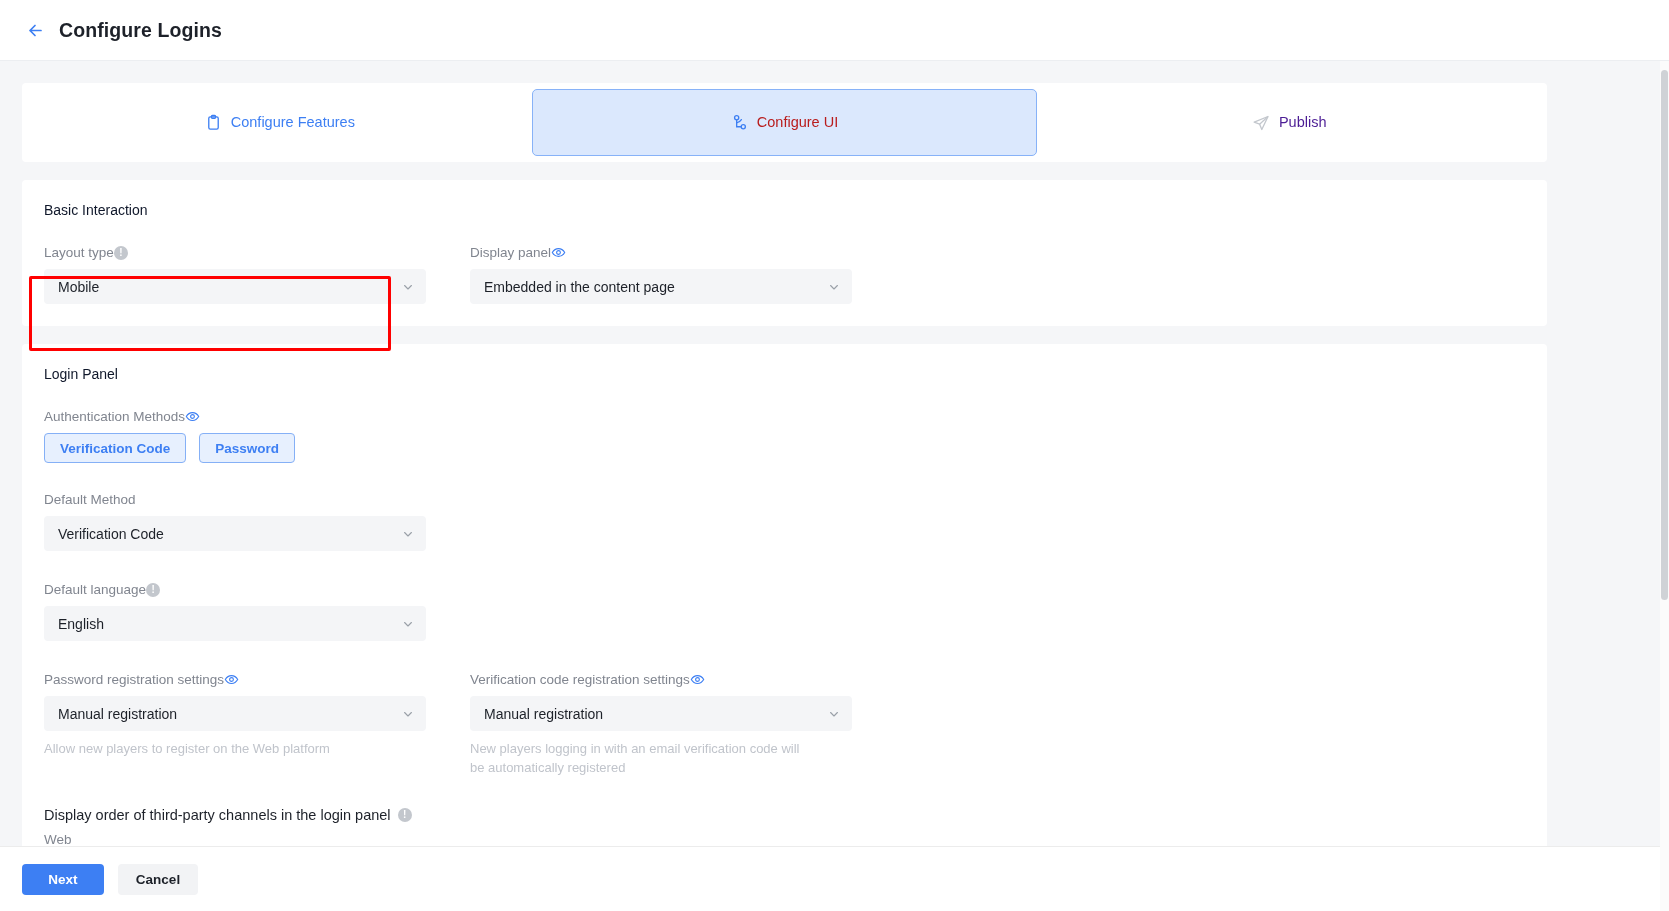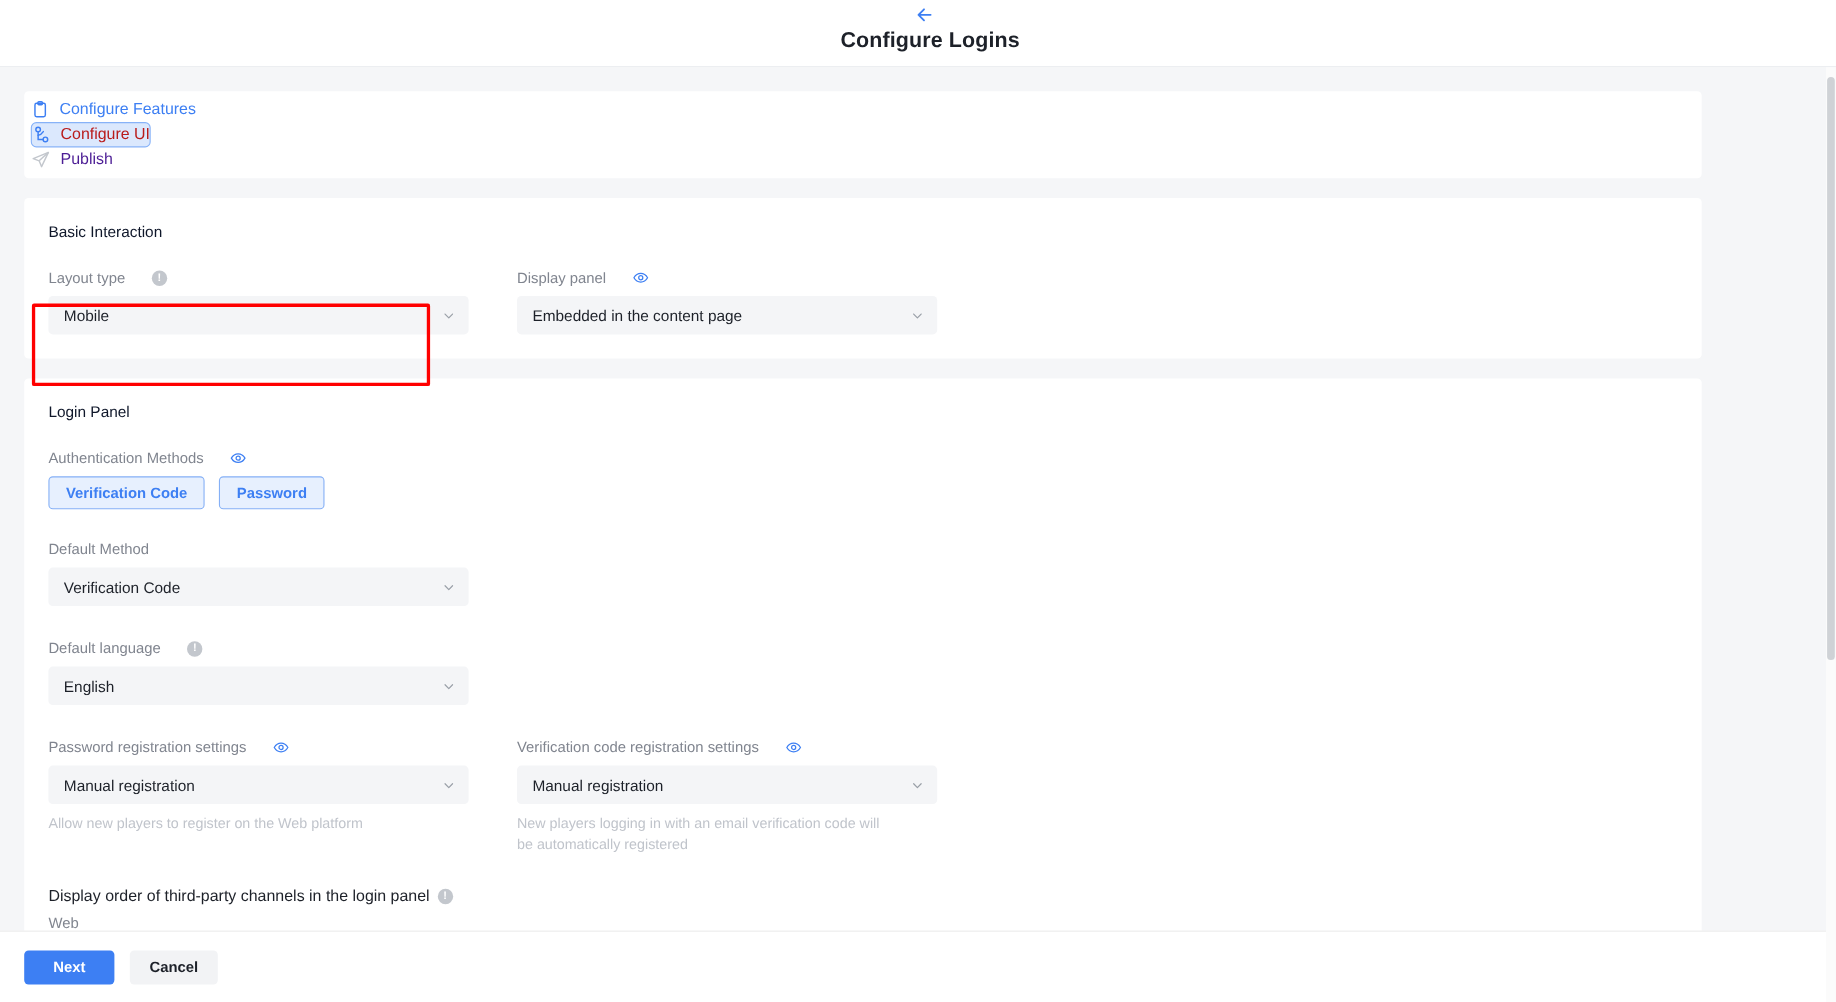--- a/index.html
+++ b/index.html
@@ -20,21 +20,20 @@
   
   .topbar {
     height: 61px;
     background: #ffffff;
     display: flex;
     align-items: center;
     padding-left: 22px;
     border-bottom: 1px solid #eceef1;
     position: relative;
     z-index: 5;
-    flex-direction: column;
   }
   .back-btn {
     width: 26px; height: 26px;
     display: flex; align-items: center; justify-content: center;
     cursor: pointer;
     margin-right: 11px;
   }
   .back-btn svg { display: block; }
   .page-title {
     font-size: 19.5px;
@@ -54,24 +53,23 @@
   }
 
   
   .steps-wrap {
     margin: 22px 22px 0 22px;
     width: 1525px;
     height: 79px;
     background: #ffffff;
     border-radius: 4px;
     display: flex;
-    align-items: flex-start;
+    align-items: center;
     padding: 6px;
     gap: 0;
-    flex-direction: column;
   }
   .step {
     flex: 1 1 0;
     height: 67px;
     border-radius: 5px;
     display: flex;
     align-items: center;
     justify-content: center;
     gap: 9px;
     cursor: pointer;
@@ -107,21 +105,21 @@
   
   .row { display: flex; }
   .col { width: 382px; margin-right: 44px; }
 
   .field-label {
     font-size: 13.5px;
     color: #80858f;
     margin-bottom: 8px;
     display: flex;
     align-items: center;
-    gap: 24px;
+    gap: 0;
     line-height: 17px;
   }
 
   .info-icon {
     width: 14px; height: 14px;
     border-radius: 50%;
     background: #c3c7cd;
     color: #ffffff;
     font-size: 10px;
     font-weight: bold;

